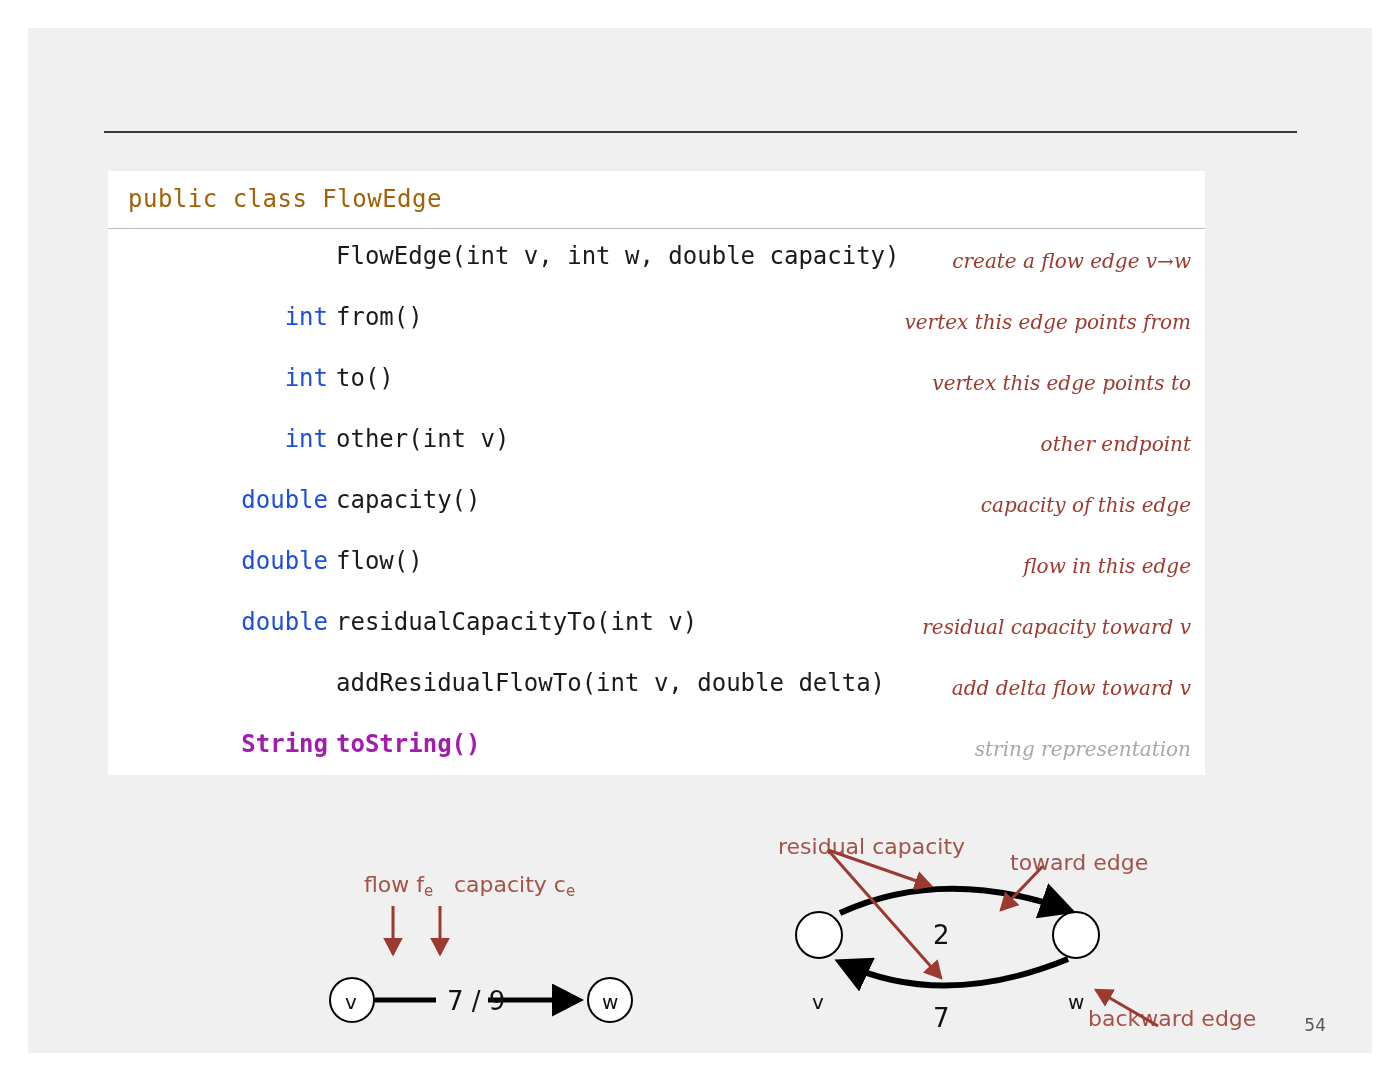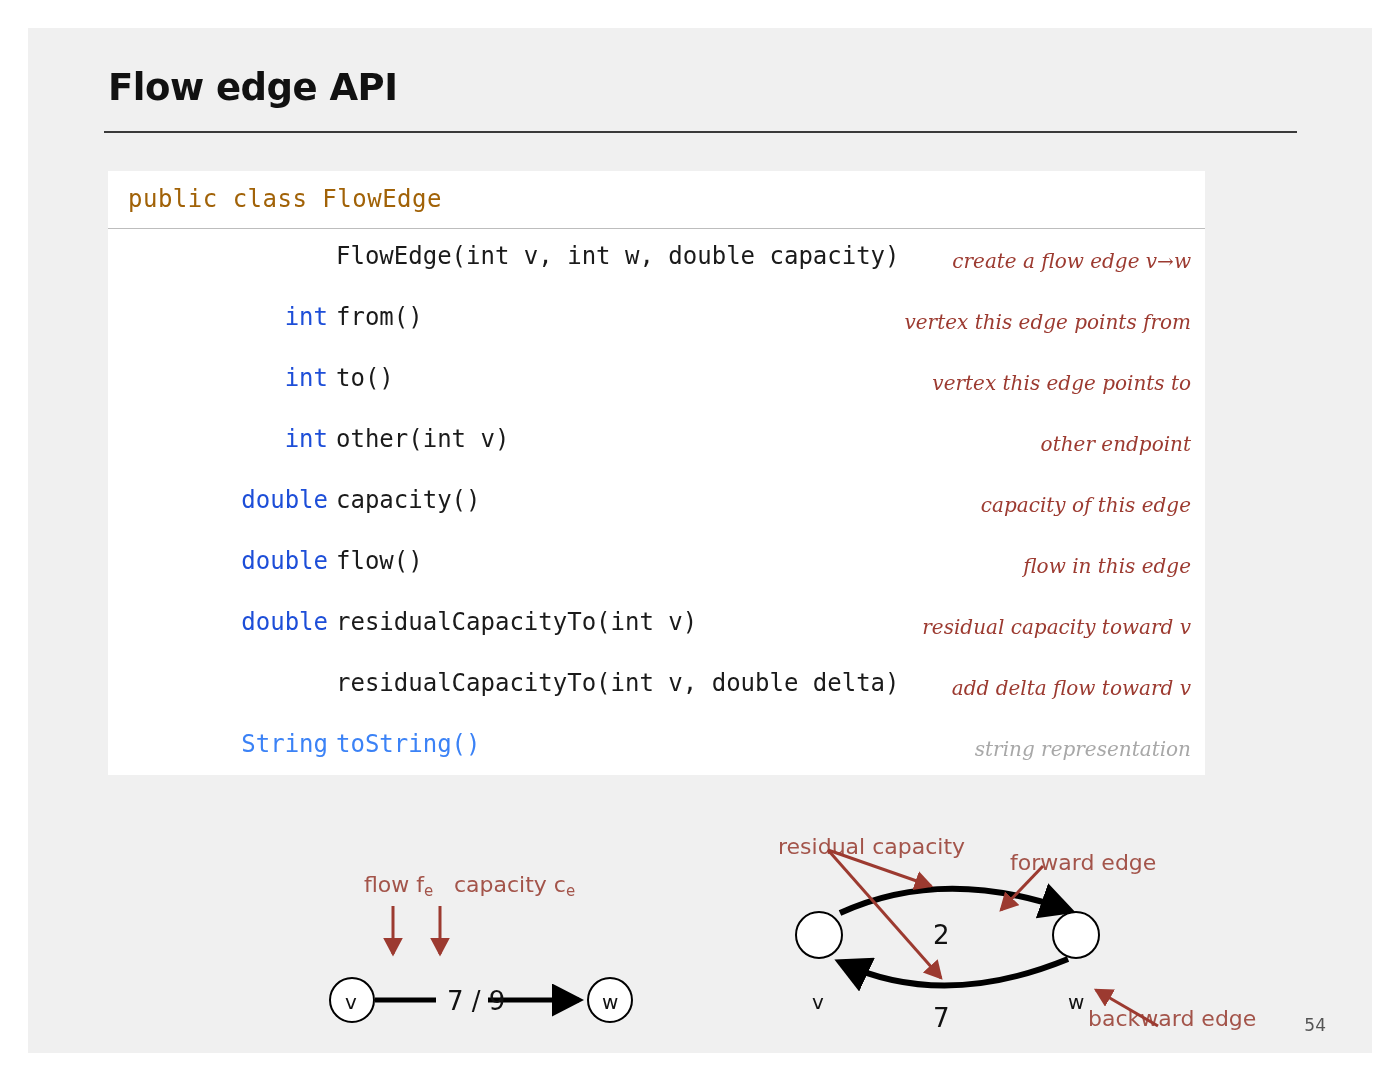--- a/index.html
+++ b/index.html
@@ -109,21 +109,21 @@
     position: absolute;
     right: 18px;
     top: 20px;
     font-family: "DejaVu Serif", serif;
     font-style: italic;
     font-size: 20px;
     color: #9c3a30;
     white-space: nowrap;
   }
   .api-row.dim .api-ret,
-  .api-row.dim .api-sig { color: #3b82f6; }
+  .api-row.dim .api-sig { color: #a21caf; font-weight: bold; }
   .api-row.dim .api-desc { color: #a8a8a8; }
 
   
   .figure-area {
     position: absolute;
     left: 0;
     top: 760px;
     width: 1344px;
     height: 265px;
   }
@@ -158,21 +158,20 @@
     font-size: 17px;
     color: #555555;
   }
   .sub { font-size: 0.68em; vertical-align: -0.28em; }
 </style>
 </head>
 <body>
 
 <div class="slide">
 
-  <div class="title">Flow edge API</div>
   <div class="title-rule"></div>
 
   <div class="api-panel">
     <div class="api-header">
       <div class="api-header-text">public class FlowEdge</div>
     </div>
     <div class="api-header-rule"></div>
     <div class="api-rows" id="api-rows">
         <div class="api-row">
           <div class="api-ret"></div>
@@ -203,21 +202,21 @@
           <div class="api-ret">double</div>
           <div class="api-sig">flow()</div>
           <div class="api-desc">flow in this edge</div>
         </div>
         <div class="api-row">
           <div class="api-ret">double</div>
           <div class="api-sig">residualCapacityTo(int v)</div>
           <div class="api-desc">residual capacity toward v</div>
         </div>
         <div class="api-row">
-          <div class="api-sig">residualCapacityTo(int v, double delta)</div>
+          <div class="api-sig">addResidualFlowTo(int v, double delta)</div>
           <div class="api-desc">add delta flow toward v</div>
         </div>
         <div class="api-row dim">
           <div class="api-ret">String</div>
           <div class="api-sig">toString()</div>
           <div class="api-desc">string representation</div>
         </div>
       </div>
   </div>
 
@@ -247,21 +246,21 @@
         <line x1="200" y1="100" x2="291" y2="100" stroke="#000000" stroke-width="5" marker-end="url(#blackArrowL)"></line>
       </svg>
 
       <div class="vertex-label" style="left:317px; top:202px;">v</div>
       <div class="vertex-label" style="left:574px; top:202px;">w</div>
       <div class="fig-num" style="left:419px; top:198px;">7 / 9</div>
     </div>
 
     <div>
       <div class="fig-label" style="left:750px; top:46px;">residual capacity</div>
-      <div class="fig-label" style="left:982px; top:62px;">forward edge</div>
+      <div class="fig-label" style="left:982px; top:62px;">toward edge</div>
       <div class="fig-label" style="left:1060px; top:218px;">backward edge</div>
 
       <svg width="540" height="250" style="position:absolute; left:740px; top:30px;">
         <defs>
           <marker id="redArrowR" markerWidth="7" markerHeight="7" refX="5.4" refY="3.3" orient="auto">
             <path d="M0,0 L6.2,3.3 L0,6.6 z" fill="#9c3a30"></path>
           </marker>
           <marker id="blackArrowR" markerWidth="6.2" markerHeight="6.2" refX="4.6" refY="3.1" orient="auto">
             <path d="M0,0 L6,3.1 L0,6.2 z" fill="#000000"></path>
           </marker>

